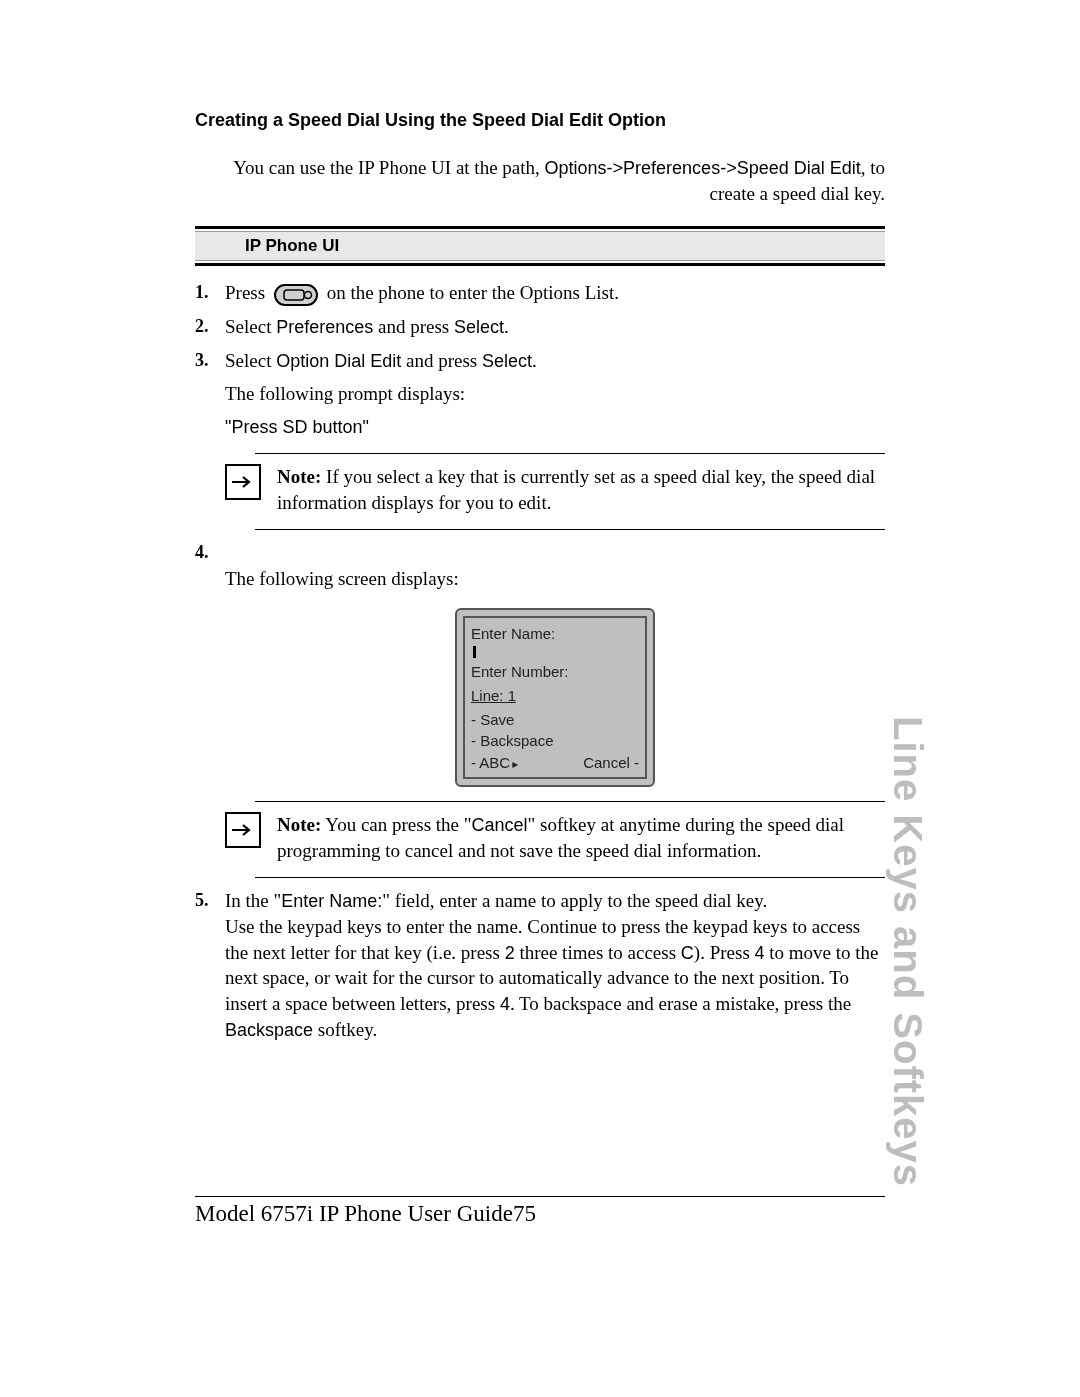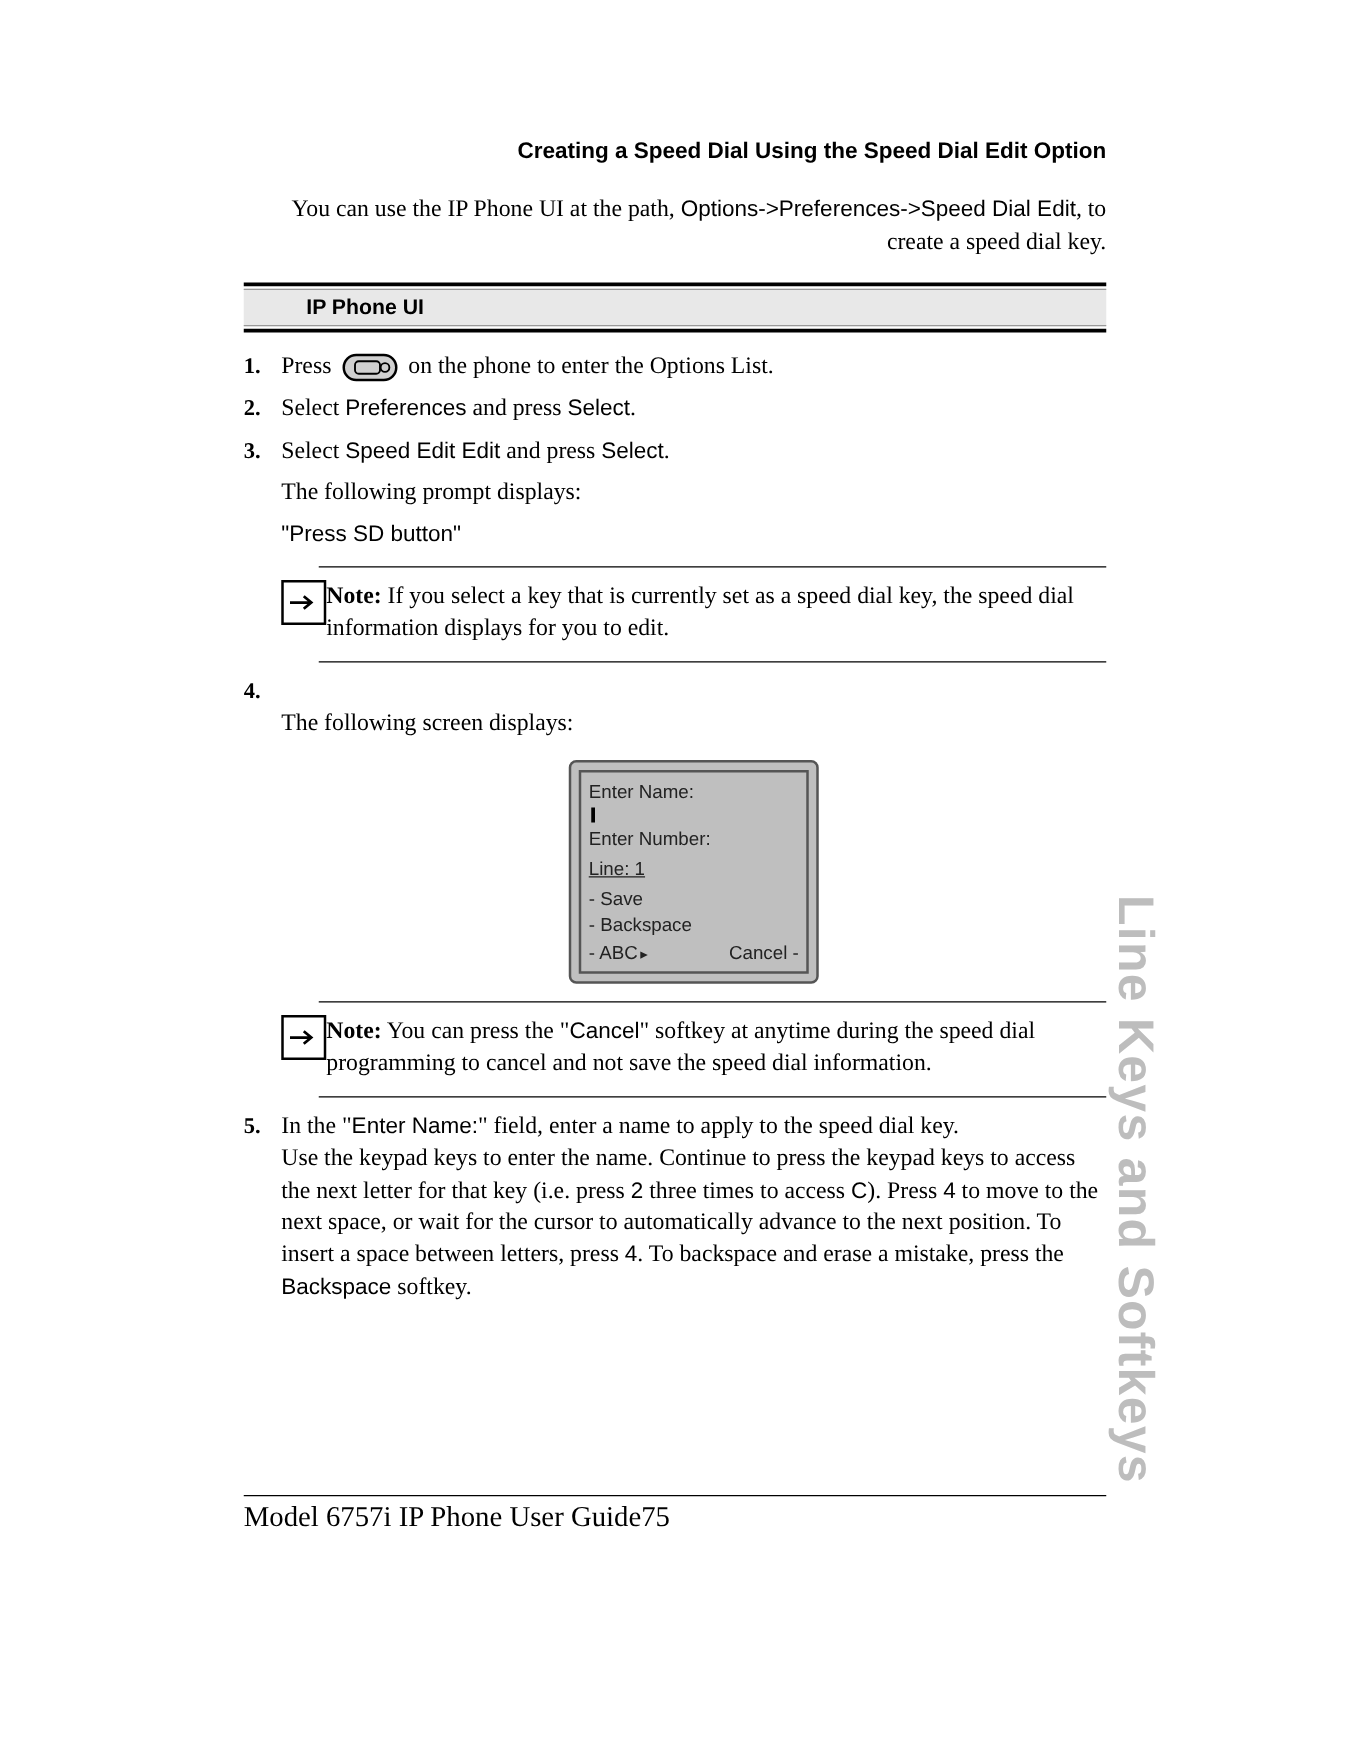--- a/index.html
+++ b/index.html
@@ -15,21 +15,20 @@
     position: absolute;
     left: 195px;
     top: 110px;
     width: 690px;
   }
   .heading {
     font-family: Arial, Helvetica, sans-serif;
     font-weight: bold;
     font-size: 18px;
     margin-bottom: 24px;
-    text-align: right;
   }
   .intro {
     font-size: 19px;
     line-height: 1.35;
     margin-bottom: 20px;
     text-align: right;
   }
   .sans { font-family: Arial, Helvetica, sans-serif; font-size: 18px; }
   .thick-rule { border-top: 3px solid #000; margin-bottom: 2px; }
   .ui-bar {
@@ -72,20 +71,21 @@
     background: #d0d0d0;
     vertical-align: middle;
     position: relative;
     margin: 0 4px;
   }
   .btn-icon svg { position: absolute; left: 6px; top: 2px; }
   .note-sep { border-top: 1px solid #000; margin: 14px 0 10px 30px; }
   .note-row {
     display: flex;
     align-items: flex-start;
+    gap: 16px;
     margin-left: 0;
     padding-left: 0;
   }
   .note-icon-box {
     width: 36px; height: 36px;
     border: 2px solid #000;
     flex: 0 0 36px;
     display: flex; align-items: center; justify-content: center;
     margin-left: 0;
   }
@@ -176,21 +176,21 @@
         </svg>
       </span>
       <span> on the phone to enter the Options List.</span>
     </li>
 
     <li>
       <span>Select </span><span class="sans">Preferences</span><span> and press </span><span class="sans">Select</span><span>.</span>
     </li>
 
     <li>
-      <span>Select </span><span class="sans">Speed Edit Edit</span><span> and press </span><span class="sans">Select</span><span>.</span>
+      <span>Select </span><span class="sans">Option Dial Edit</span><span> and press </span><span class="sans">Select</span><span>.</span>
       <div class="step-body">
         <p>The following prompt displays:</p>
         <p class="sans" style="font-size:18px;">"Press SD button"</p>
       </div>
 
       <div class="note-sep"></div>
       <div class="note-row">
         <div class="note-icon-box">
           <svg width="24" height="14" viewBox="0 0 24 14">
               <path d="M1 7 H17 M12 2 L18 7 L12 12" stroke="#000" stroke-width="2.2" fill="none"></path>

